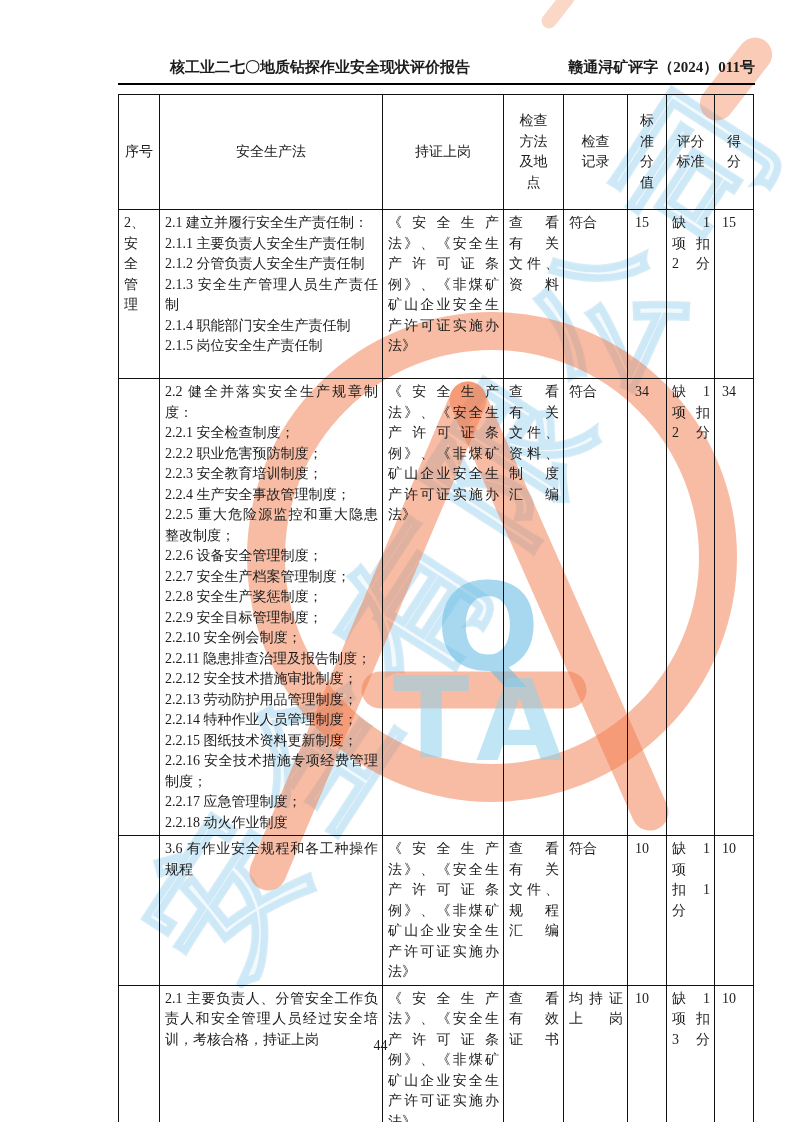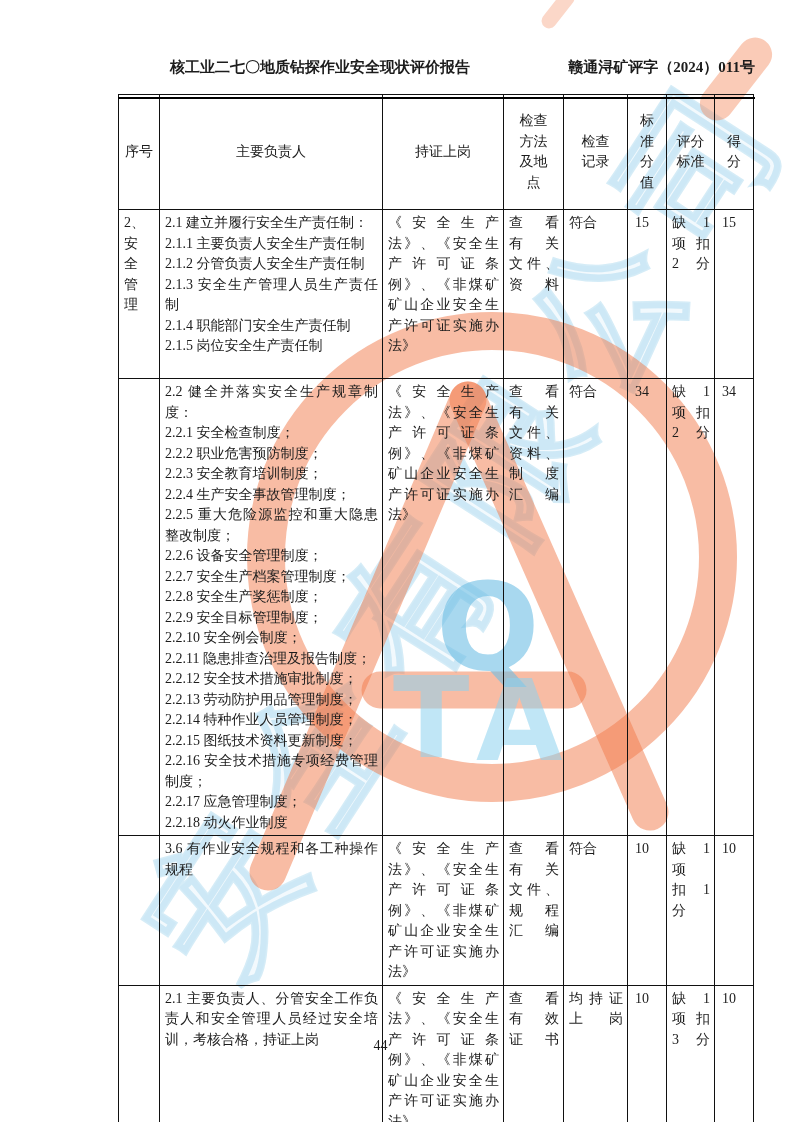--- a/index.html
+++ b/index.html
@@ -31,21 +31,21 @@
     transform:translate(-50%,-50%) rotate(-57deg);
     font-size:148px;font-weight:bold;letter-spacing:26px;line-height:1;
     color:rgba(165,215,238,0.14);
     -webkit-text-stroke:3px rgba(150,208,234,0.40);
   }
 
   
   .doc-header{
     position:absolute;left:118px;top:58px;width:637px;z-index:2;
     display:flex;justify-content:space-between;align-items:flex-end;
-    border-bottom:2px solid #000;padding-bottom:20px;
+    border-bottom:2px solid #000;padding-bottom:6px;
     font-size:15px;font-weight:bold;
   }
   .doc-header .lh{margin-left:52px;}
   .doc-header .rh{}
 
   
   .tbl-wrap{position:absolute;left:118px;top:94px;z-index:1;}
   table{border-collapse:collapse;table-layout:fixed;width:635px;background:transparent;}
   td,th{
     border:1px solid #111;
@@ -102,21 +102,21 @@
           <col style="width:121px">
           <col style="width:60px">
         <col style="width:64px">
           <col style="width:39px">
           <col style="width:48px">
           <col style="width:39px">
       </colgroup>
       <tbody>
           <tr style="height:82px">
         <th>序号</th>
-        <th>主要负责人</th>
+        <th>安全生产法</th>
         <th>持证上岗</th>
         <th>检查
 方法
 及地
 点</th>
         <th>检查
 记录</th>
         <th>标
 准
 分

